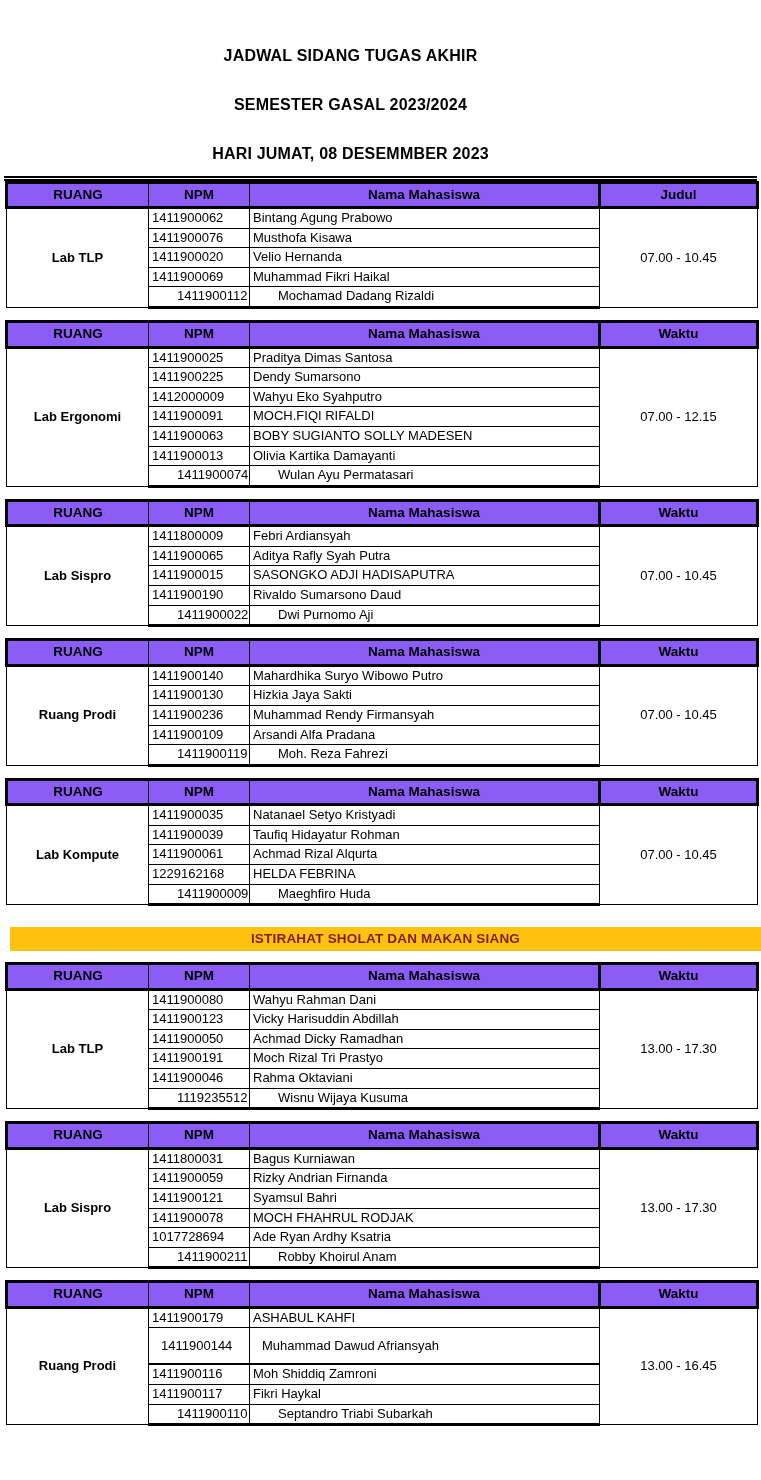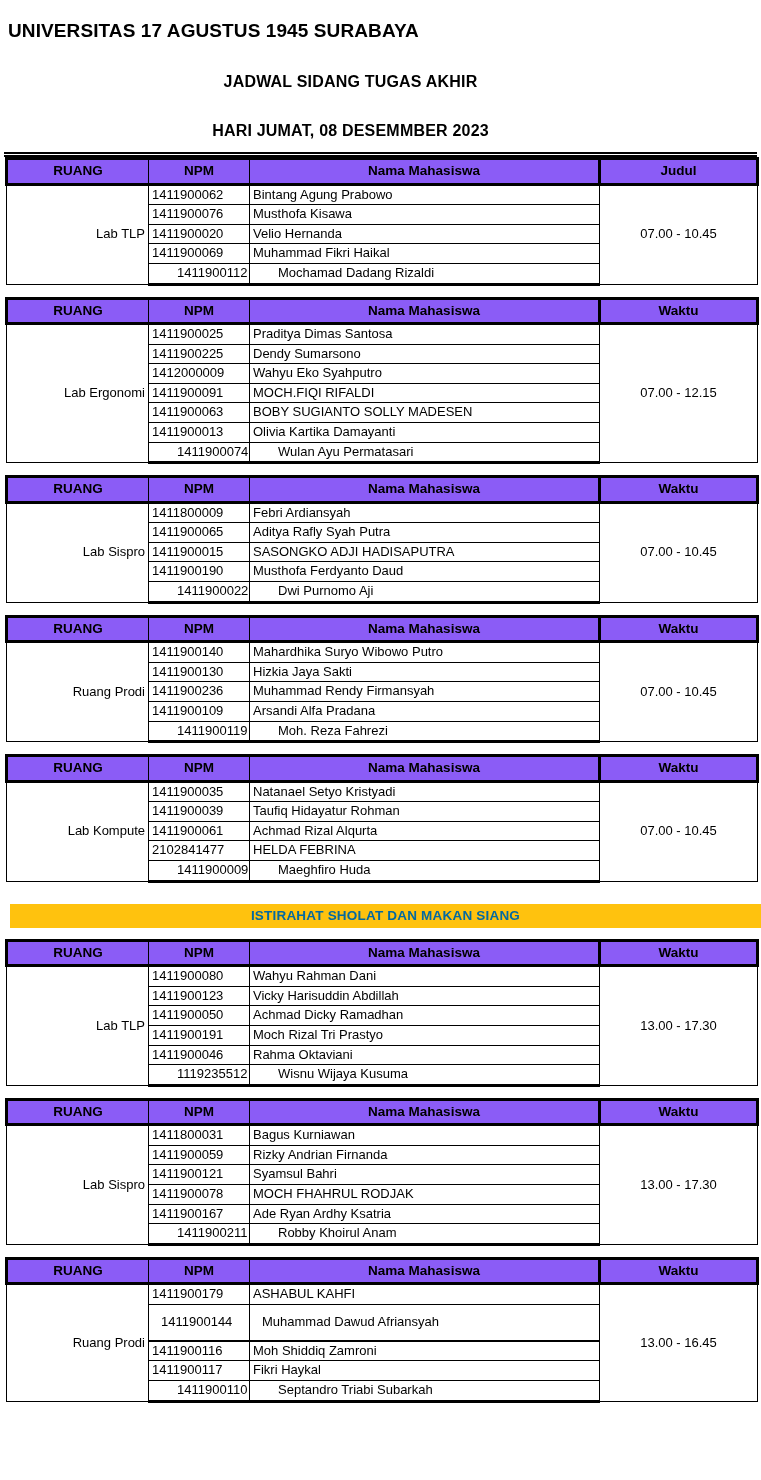--- a/index.html
+++ b/index.html
@@ -106,22 +106,22 @@
     border-right: 1.5px solid #000;
     border-bottom: 1px solid #000;
     vertical-align: middle;
     background: #ffffff;
   }
 
   td.cell-ruang {
     border-left: 3px solid #000;
     border-right: 1.5px solid #000;
     border-bottom: 3px solid #000;
-    text-align: right;
-    font-weight: normal;
+    text-align: center;
+    font-weight: bold;
     font-size: 14px;
     margin-left: 20px;
   }
   td.cell-npm {
     text-align: left;
     padding-left: 2px;
     padding-right: 2px;
     font-size: 13px;
   }
   td.cell-nama {
@@ -158,35 +158,35 @@
   .break-banner {
     margin: 0 5px 11px 5px;
     width: 751px;
     box-sizing: border-box;
     background: #ffc20e;
     text-align: center;
     font-size: 13.5px;
     font-weight: bold;
     letter-spacing: 0.2px;
     padding: 4px 0 5px 0;
-    color: #0369a1;
+    color: #7f1d1d;
   }
   .gap-before-banner { height: 10px; }
 </style>
 </head>
 <body>
 
 <div class="page">
 
   <div class="letterhead">
-    <div class="letterhead-line">UNIVERSITAS 17 AGUSTUS 1945 SURABAYA</div>
   </div>
 
   <div class="doc-title">
     <div class="doc-title-line">JADWAL SIDANG TUGAS AKHIR</div>
+    <div class="doc-title-line">SEMESTER GASAL 2023/2024</div>
     <div class="doc-title-line">HARI JUMAT, 08 DESEMMBER 2023</div>
   </div>
 
   <div class="double-rule"></div>
 
   <div class="sched-wrap" id="blocks-root">
       <div class="block">
         <table class="sched">
           <colgroup>
             <col class="c-ruang">
@@ -304,21 +304,21 @@
             <tr>
               <td class="cell-npm">1411900065</td>
               <td class="cell-nama">Aditya Rafly Syah Putra</td>
             </tr>
             <tr>
               <td class="cell-npm">1411900015</td>
               <td class="cell-nama">SASONGKO ADJI HADISAPUTRA</td>
             </tr>
             <tr>
               <td class="cell-npm">1411900190</td>
-              <td class="cell-nama">Musthofa Ferdyanto Daud</td>
+              <td class="cell-nama">Rivaldo Sumarsono Daud</td>
             </tr>
             <tr class="last-row">
               <td class="cell-npm">1411900022</td>
               <td class="cell-nama">Dwi Purnomo Aji</td>
             </tr>
           </tbody>
         </table>
       </div>
       <div class="block">
         <table class="sched">
@@ -387,21 +387,21 @@
             </tr>
             <tr>
               <td class="cell-npm">1411900039</td>
               <td class="cell-nama">Taufiq Hidayatur Rohman</td>
             </tr>
             <tr>
               <td class="cell-npm">1411900061</td>
               <td class="cell-nama">Achmad Rizal Alqurta</td>
             </tr>
             <tr>
-              <td class="cell-npm">2102841477</td>
+              <td class="cell-npm">1229162168</td>
               <td class="cell-nama">HELDA FEBRINA</td>
             </tr>
             <tr class="last-row">
               <td class="cell-npm">1411900009</td>
               <td class="cell-nama">Maeghfiro Huda</td>
             </tr>
           </tbody>
         </table>
       </div>
       <div class="gap-before-banner"></div>
@@ -481,21 +481,21 @@
             </tr>
             <tr>
               <td class="cell-npm">1411900121</td>
               <td class="cell-nama">Syamsul Bahri</td>
             </tr>
             <tr>
               <td class="cell-npm">1411900078</td>
               <td class="cell-nama">MOCH FHAHRUL RODJAK</td>
             </tr>
             <tr>
-              <td class="cell-npm">1411900167</td>
+              <td class="cell-npm">1017728694</td>
               <td class="cell-nama">Ade Ryan Ardhy Ksatria</td>
             </tr>
             <tr class="last-row">
               <td class="cell-npm">1411900211</td>
               <td class="cell-nama">Robby Khoirul Anam</td>
             </tr>
           </tbody>
         </table>
       </div>
       <div class="block">

